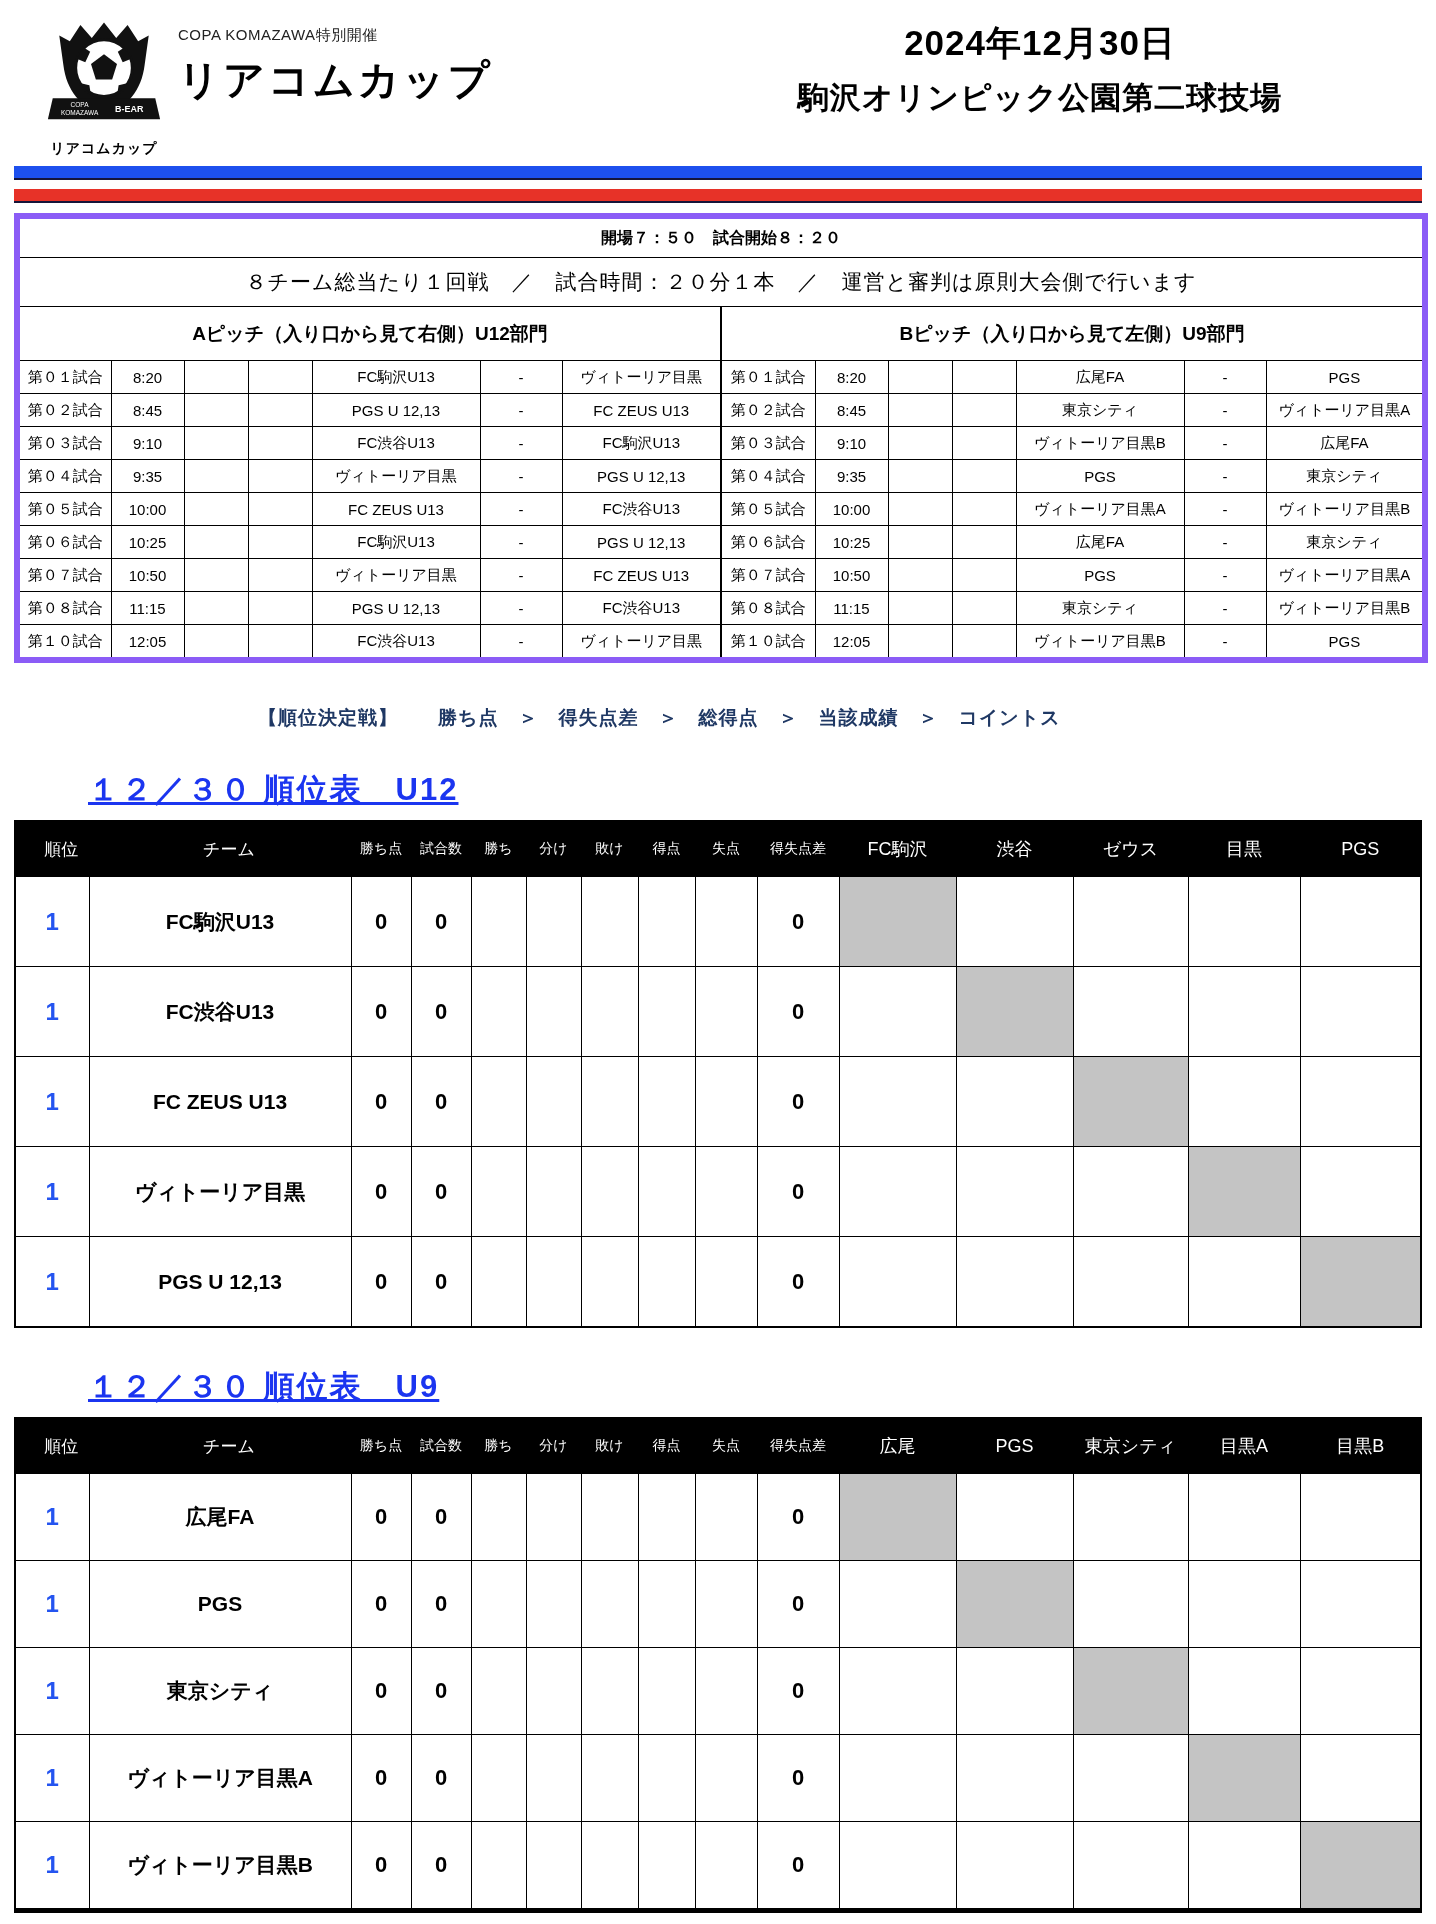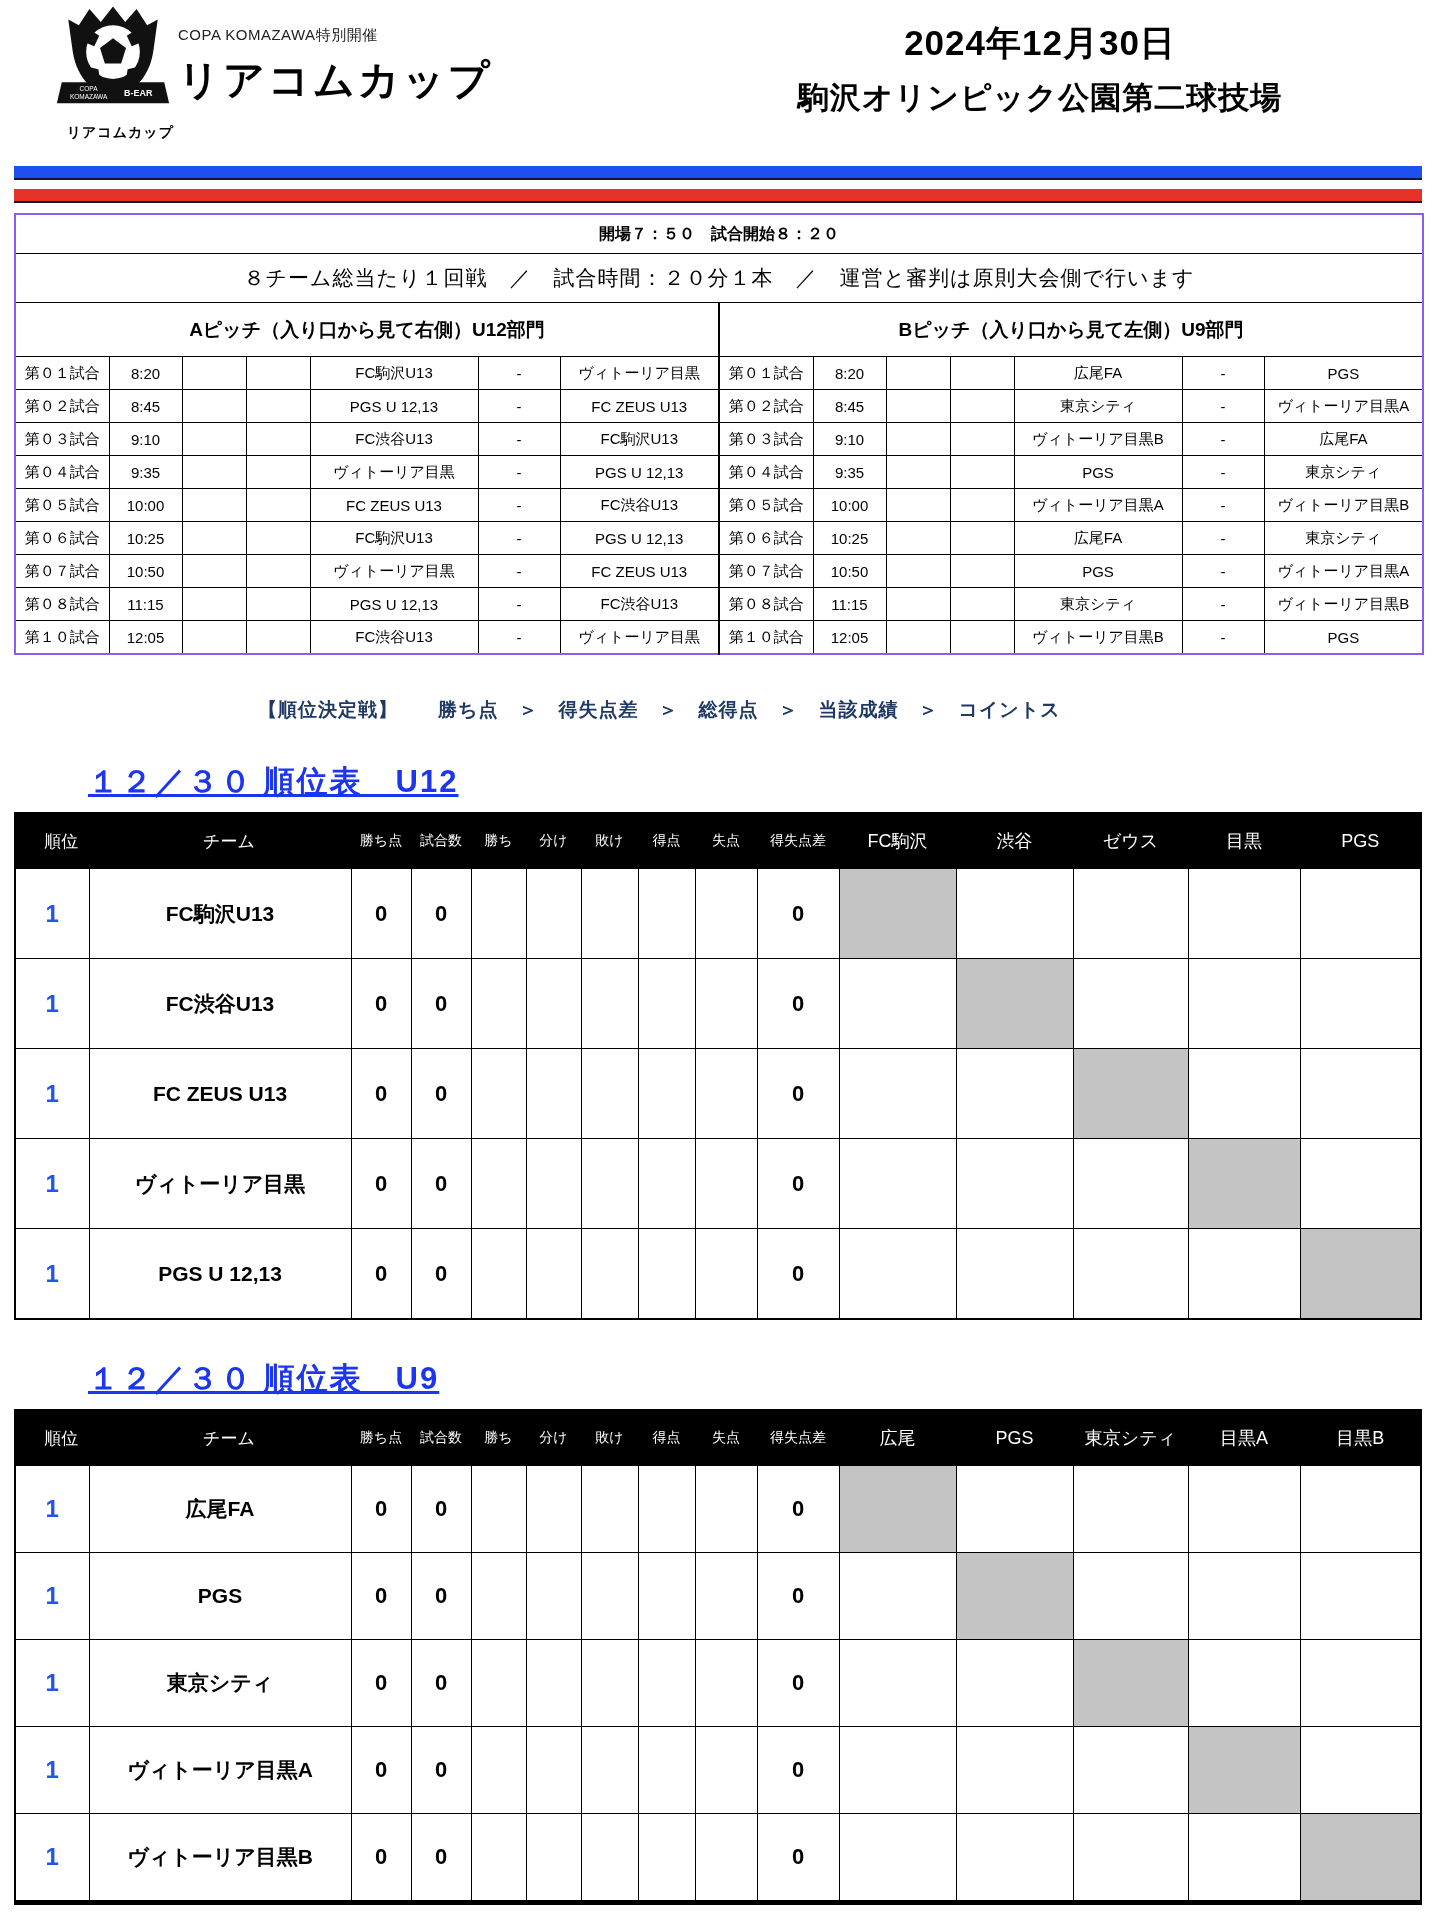--- a/index.html
+++ b/index.html
@@ -1,37 +1,37 @@
 <!DOCTYPE html>
 <html><head>
 <meta charset="utf-8">
 <style>
   html,body{margin:0;padding:0;background:#fff;}
   body{width:1436px;font-family:"Liberation Sans","DejaVu Sans",sans-serif;color:#000;}
   .page{position:relative;width:1436px;min-height:1924px;background:#fff;overflow:hidden;}
 
   
   .hdr{position:relative;height:162px;}
-  .logo{position:absolute;left:34px;top:0;width:140px;text-align:right;}
+  .logo{position:absolute;left:34px;top:16px;width:140px;text-align:center;}
   .logo-caption{font-weight:bold;font-size:14px;margin-top:-2px;letter-spacing:1px;}
   .hdr-center{position:absolute;left:178px;top:26px;width:380px;text-align:left;}
   .hdr-subtitle{font-size:15px;color:#222;letter-spacing:.5px;}
   .hdr-title{font-size:41px;font-weight:bold;letter-spacing:3px;margin-top:8px;}
   .hdr-right{position:absolute;left:650px;top:20px;width:780px;text-align:center;}
   .hdr-date{font-size:35px;font-weight:bold;letter-spacing:1px;}
   .hdr-venue{font-size:31px;font-weight:bold;margin-top:10px;letter-spacing:1px;}
 
   
   .stripe{margin:0 14px;height:12px;border-bottom:2px solid #15153a;}
   .stripe-blue{margin-top:4px;}
   .stripe-red{margin-top:9px;}
 
   
   table{border-collapse:collapse;table-layout:fixed;}
-  .sched{margin:10px 14px 0 14px;width:1408px;border:2px solid #8b5cf6;}
+  .sched{margin:10px 14px 0 14px;width:1408px;border:6px solid #8b5cf6;}
   .sched td{border:1px solid #000;text-align:center;vertical-align:middle;overflow:hidden;white-space:nowrap;}
   .r-open td{height:36px;font-weight:bold;font-size:16px;}
   .r-format td{height:46px;font-weight:normal;font-size:21px;letter-spacing:1px;}
   .r-pitch td{height:51px;font-weight:bold;font-size:19px;}
   .sched .ch{height:28px;font-size:12px;color:#111;}
   .sched .mc{height:30px;font-size:15px;font-weight:500;}
   .divL{border-right:2px solid #000 !important;}
 
   
   .note{margin-top:42px;padding-left:258px;font-size:19px;font-weight:bold;letter-spacing:1px;}

